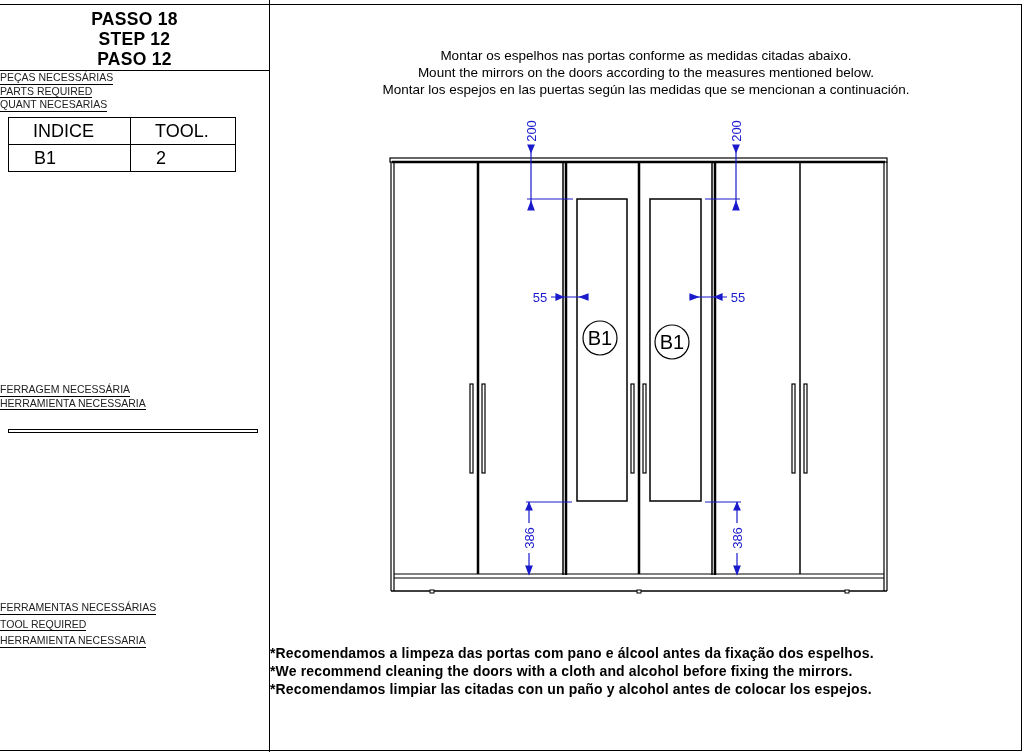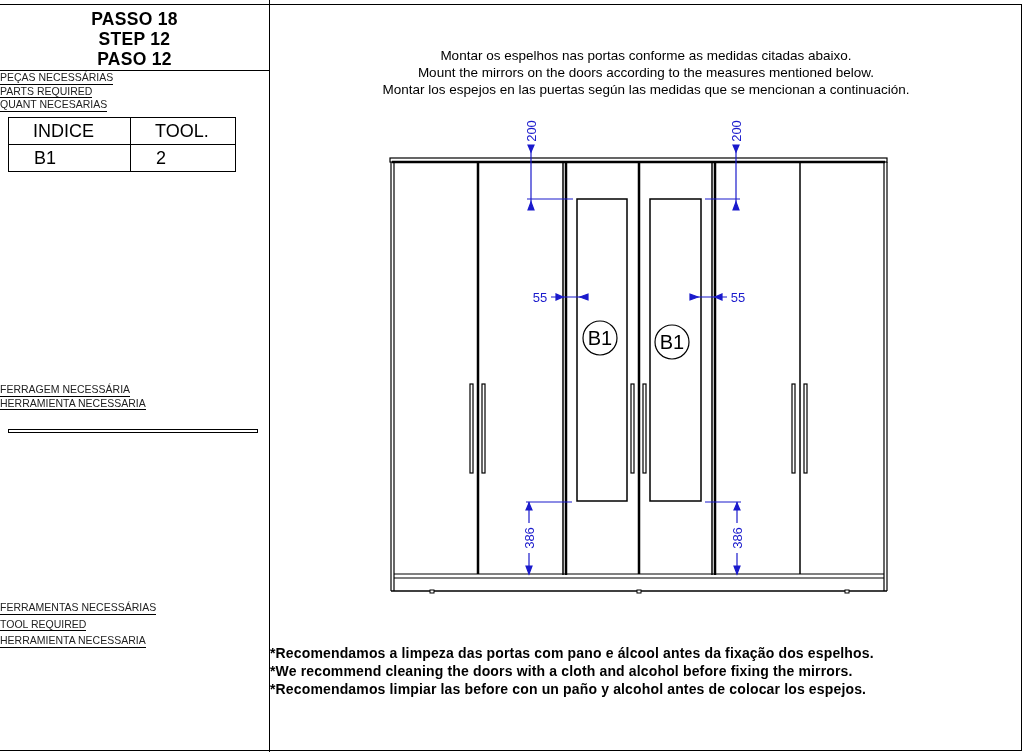--- a/index.html
+++ b/index.html
@@ -163,14 +163,14 @@
     <text class="dim-label" x="540" y="302" text-anchor="middle">55</text>
     <text class="dim-label" x="738" y="302" text-anchor="middle">55</text>
     <text class="dim-label" transform="translate(534,538) rotate(-90)" text-anchor="middle">386</text>
     <text class="dim-label" transform="translate(742,538) rotate(-90)" text-anchor="middle">386</text>
   </g>
 </svg>
 
 <div class="recommend">
   <div>*Recomendamos a limpeza das portas com pano e álcool antes da fixação dos espelhos.</div>
   <div>*We recommend cleaning the doors with a cloth and alcohol before fixing the mirrors.</div>
-  <div>*Recomendamos limpiar las before con un paño y alcohol antes de colocar los espejos.</div>
+  <div>*Recomendamos limpiar las citadas con un paño y alcohol antes de colocar los espejos.</div>
 </div>
 
 </body></html>

